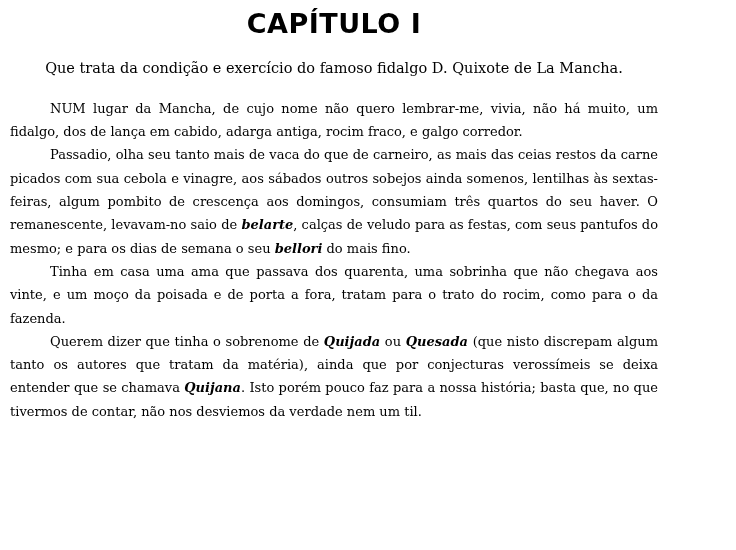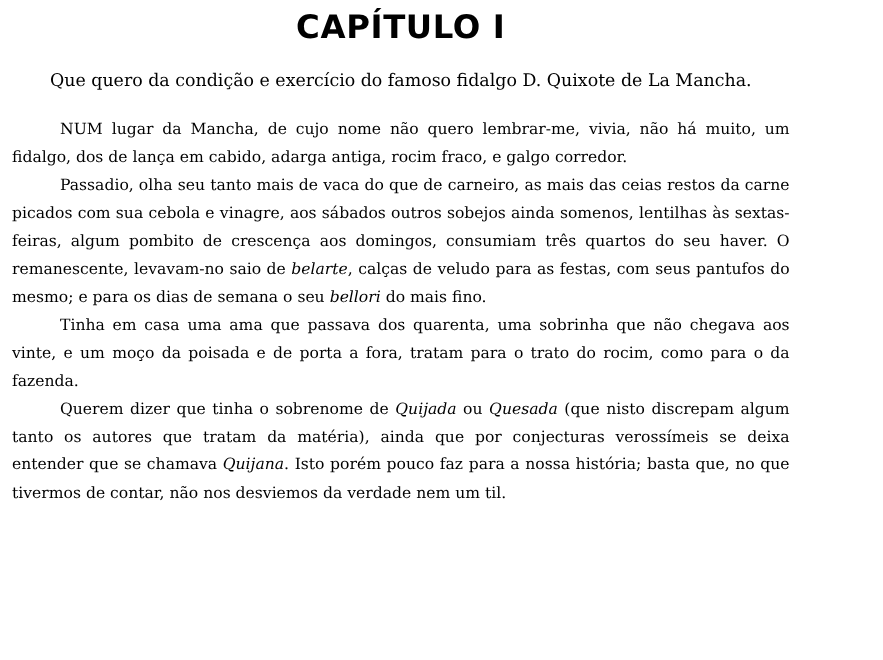--- a/index.html
+++ b/index.html
@@ -41,27 +41,28 @@
     font-size: 13px;
     line-height: 23.3px;
     text-align: justify;
   }
   .body-text p {
     margin: 0;
     text-indent: 40px;
   }
   .body-text .it {
     font-style: italic;
+    font-weight: bold;
   }
 </style>
 </head>
 <body>
 
 <div class="page">
   <h1 class="chapter-title">CAPÍTULO I</h1>
-  <p class="chapter-subtitle">Que quero da condição e exercício do famoso fidalgo D. Quixote de La Mancha.</p>
+  <p class="chapter-subtitle">Que trata da condição e exercício do famoso fidalgo D. Quixote de La Mancha.</p>
   <div class="body-text">
       <p><span>NUM lugar da Mancha, de cujo nome não quero lembrar-me, vivia, não há muito, um fidalgo, dos de lança em cabido, adarga antiga, rocim fraco, e galgo corredor.</span></p>
       <p><span>Passadio, olha seu tanto mais de vaca do que de carneiro, as mais das ceias restos da carne picados com sua cebola e vinagre, aos sábados outros sobejos ainda somenos, lentilhas às sextas-feiras, algum pombito de crescença aos domingos, consumiam três quartos do seu haver. O remanescente, levavam-no saio de </span><span class="it">belarte</span><span>, calças de veludo para as festas, com seus pantufos do mesmo; e para os dias de semana o seu </span><span class="it">bellori</span><span> do mais fino.</span></p>
       <p><span>Tinha em casa uma ama que passava dos quarenta, uma sobrinha que não chegava aos vinte, e um moço da poisada e de porta a fora, tratam para o trato do rocim, como para o da fazenda.</span></p>
       <p><span>Querem dizer que tinha o sobrenome de </span><span class="it">Quijada</span><span> ou </span><span class="it">Quesada</span><span> (que nisto discrepam algum tanto os autores que tratam da matéria), ainda que por conjecturas verossímeis se deixa entender que se chamava </span><span class="it">Quijana</span><span>. Isto porém pouco faz para a nossa história; basta que, no que tivermos de contar, não nos desviemos da verdade nem um til.</span></p>
     </div>
 </div>
 
 </body></html>

